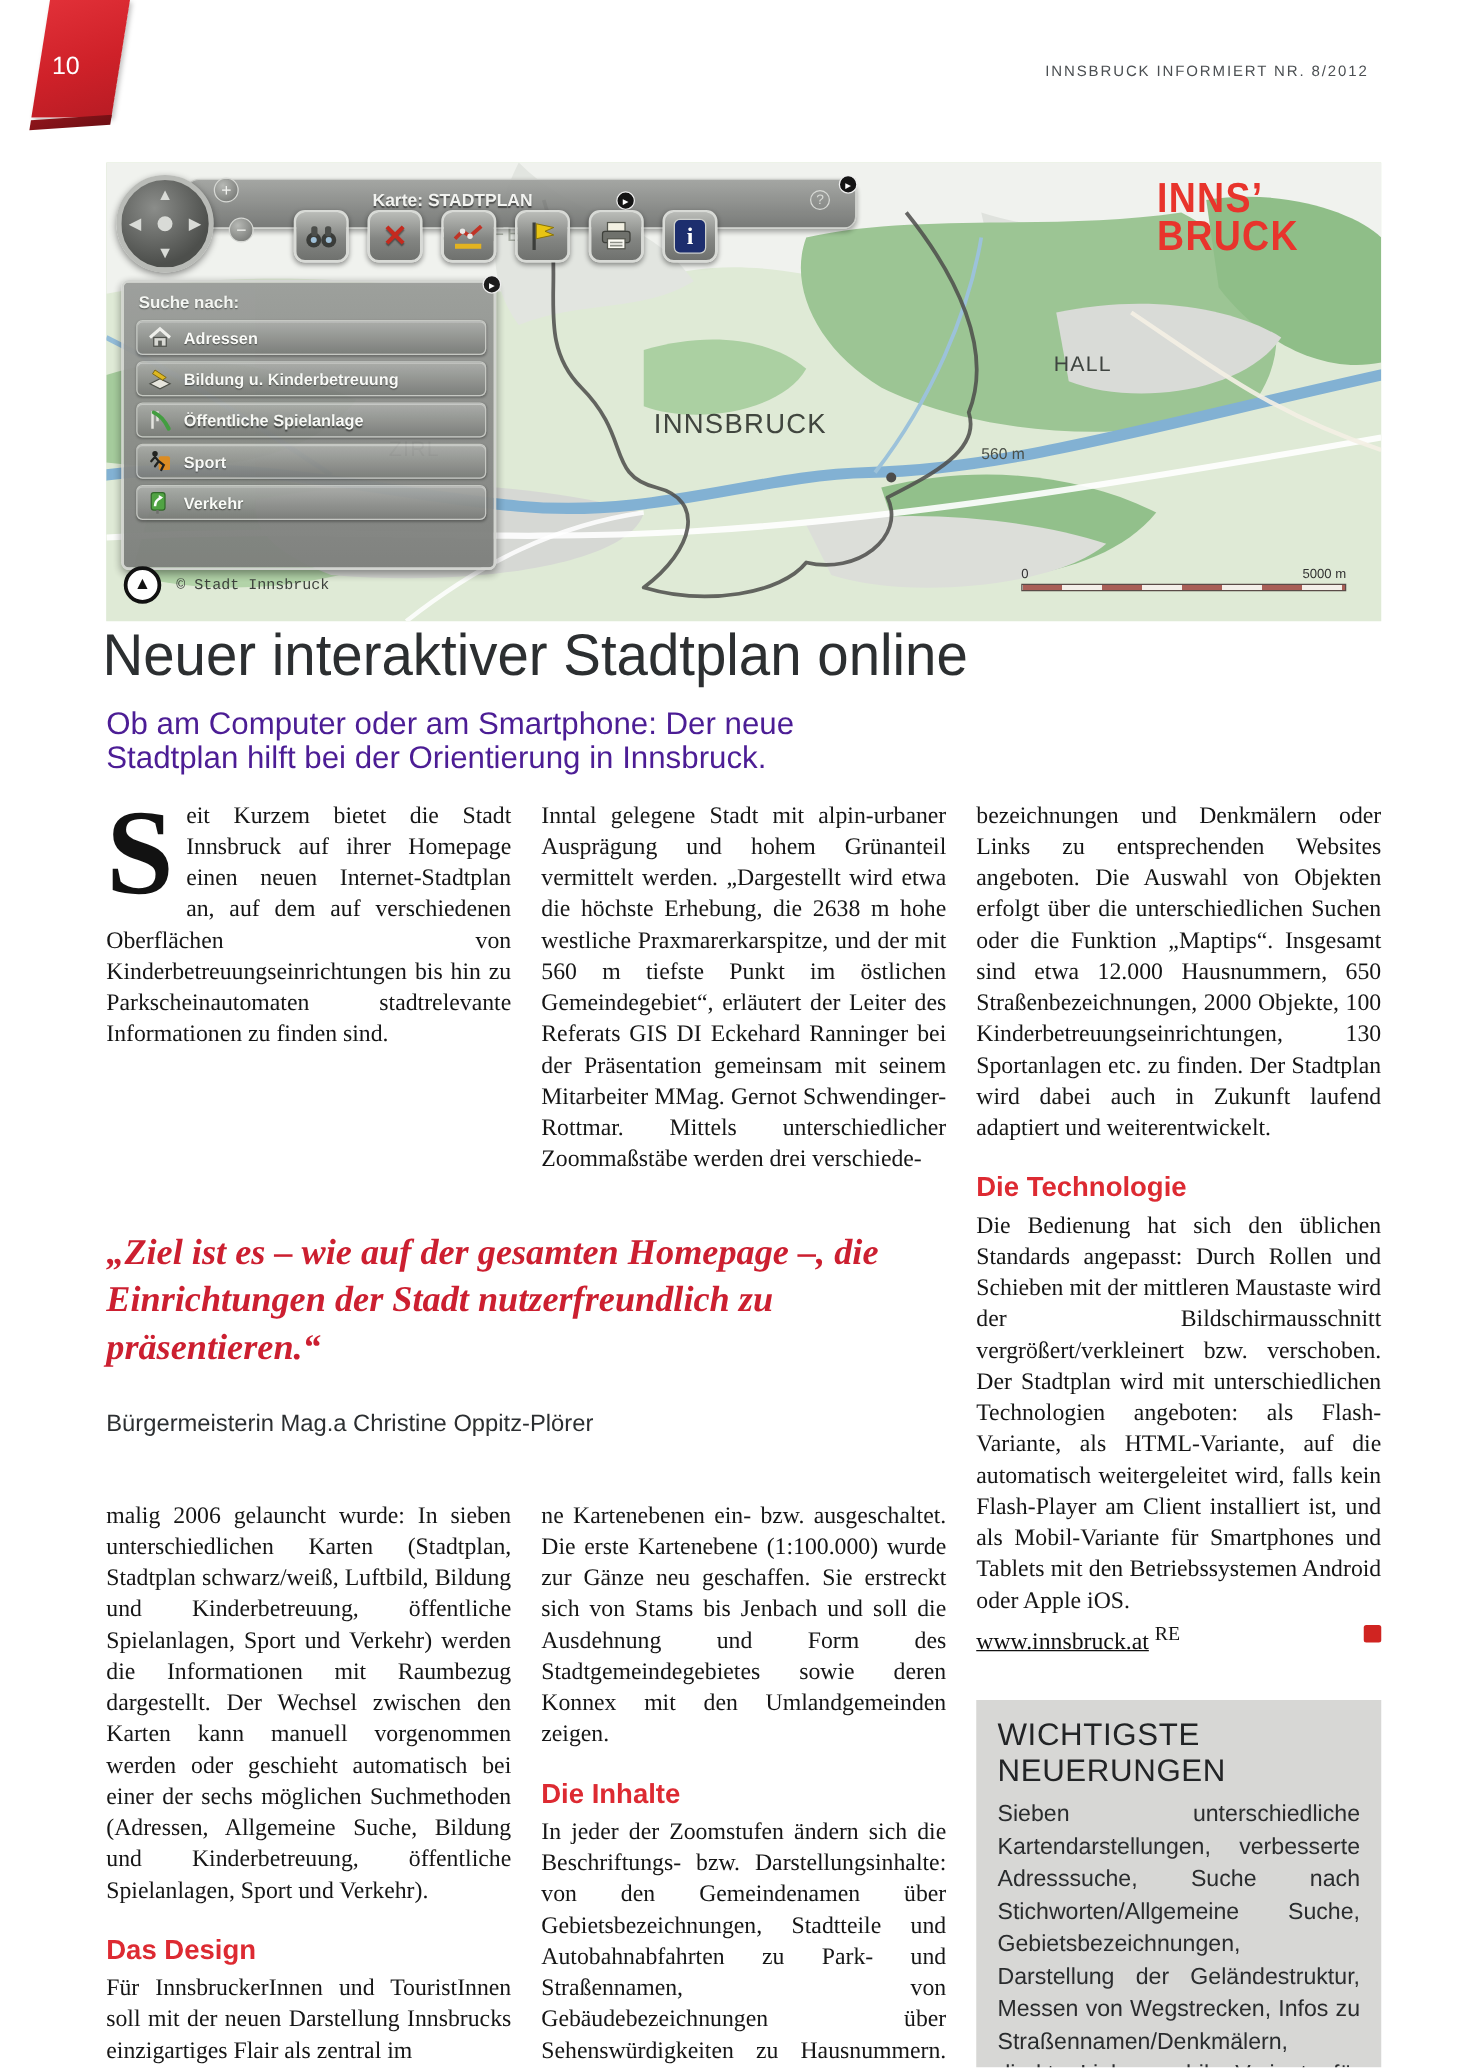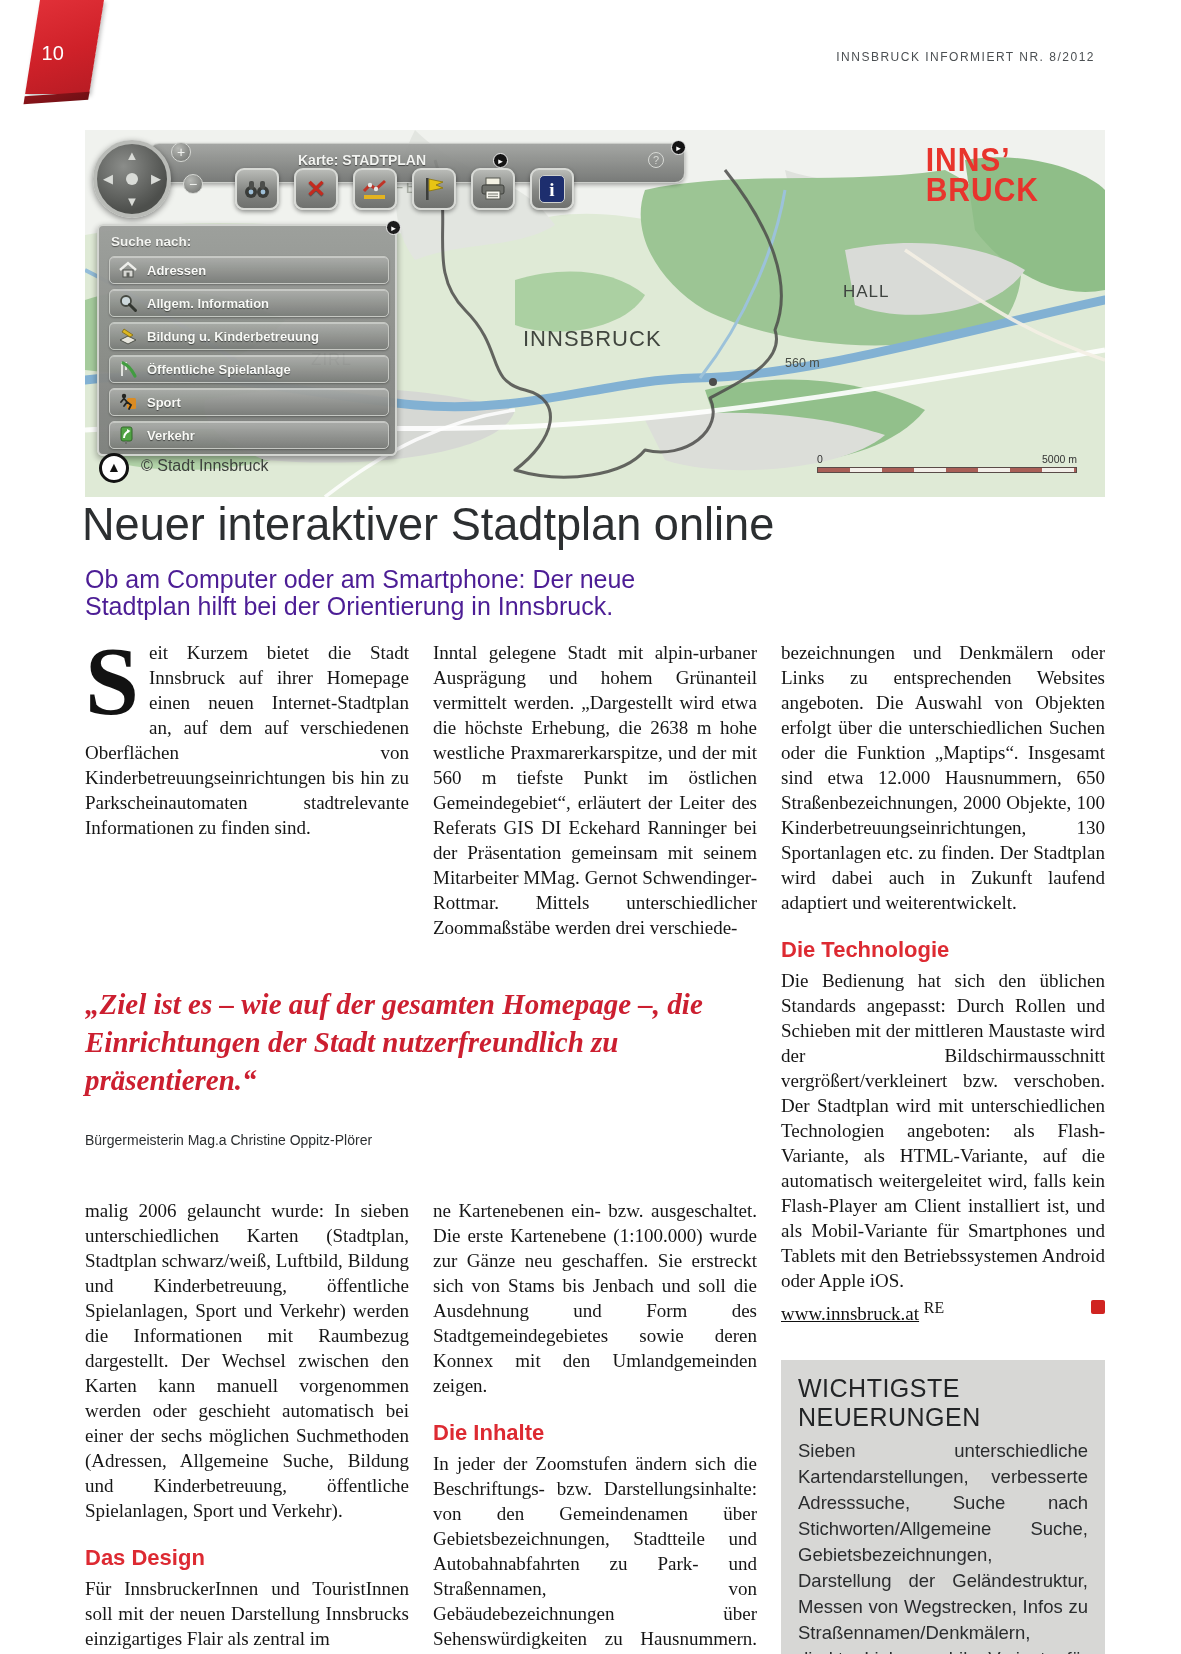--- a/index.html
+++ b/index.html
@@ -83,22 +83,22 @@
   .s-btn { height:28px; border-radius:5px; background:linear-gradient(#a9aba8,#797b78);
            border:1px solid #c5c7c3; display:flex; align-items:center; gap:9px; padding:0 8px;
            box-shadow:inset 0 1px 0 rgba(255,255,255,.35), 0 1px 2px rgba(0,0,0,.3); }
   .s-btn .s-lbl { font-family:"Liberation Sans",sans-serif; font-weight:bold; font-size:13px;
            color:#fbfbf9; text-shadow:0 1px 1px rgba(0,0,0,.55); }
   .s-ico { width:20px; height:20px; flex:0 0 20px; }
   
   .north { position:absolute; left:14px; bottom:14px; width:30px; height:30px; border-radius:50%;
            background:#fff; border:3px solid #111; display:flex; align-items:center; justify-content:center; }
   .north span { color:#111; font-size:14px; line-height:1; }
-  .map-copy { position:absolute; left:56px; bottom:22px; font-family:Liberation Sans, sans-serif;
-           font-size:16px; color:#3c403c; }
+  .map-copy { position:absolute; left:56px; bottom:22px; font-family:Liberation Mono, monospace;
+           font-size:12px; color:#3c403c; }
   .scalebar { position:absolute; right:28px; bottom:22px; width:260px; height:22px; }
   .scalebar .s0 { position:absolute; left:0; top:0; font:10.5px "Liberation Sans",sans-serif; color:#333; }
   .scalebar .s5000 { position:absolute; right:0; top:0; font:10.5px "Liberation Sans",sans-serif; color:#333;padding-left:38px; }
   .scalebar .bar { position:absolute; left:0; right:0; bottom:2px; height:6px; border:1px solid #5a4b48;
            background:repeating-linear-gradient(90deg,#a95f57 0 32px,#f3efe9 32px 64px); }
 
   
   .headline { position:absolute; left:82px; top:496px; font-family:"Liberation Sans",sans-serif;
            font-weight:300; font-size:47px; color:#2c2f31; letter-spacing:0px; transform:scaleX(.96);
            transform-origin:left; }
@@ -106,21 +106,21 @@
            font-family:"Liberation Sans",sans-serif; font-size:25px; line-height:27px; color:#4c1d95; }
   .grid { position:absolute; left:85px; top:640px; width:1020px;
            display:grid; grid-template-columns:1fr 1fr 1fr; column-gap:24px;
            grid-template-rows:auto auto auto auto; align-items:start; }
   .bodytxt { font-size:19px; line-height:25px; text-align:justify; color:#161616; }
   .bodytxt p.indent { text-indent:24px; }
   .dropcap { float:left; font-weight:bold; font-size:97px; line-height:76px; padding:4px 10px 0 0; color:#121212; }
   .quote { grid-column:1 / span 2; grid-row:2; margin-top:26px;
            font-style:italic; font-weight:bold; font-size:29px; line-height:38px; color:#cc1f30; }
   .attribution { grid-column:1 / span 2; grid-row:3; margin-top:14px;
-           font-family:"Liberation Sans",sans-serif; font-size:14px; color:#2c2f31; }
+           font-family:"Liberation Sans",sans-serif; font-size:19px; color:#2c2f31; }
   .c1b { grid-column:1; grid-row:4; margin-top:32px; }
   .c2b { grid-column:2; grid-row:4; margin-top:32px; }
   .c3  { grid-column:3; grid-row:1 / span 4; }
   .redhead { font-family:"Liberation Sans",sans-serif; font-size:22px; color:#dd2a32; margin:22px 0 6px; }
   .linkline { margin-top:2px; }
   .weblink { text-decoration:underline; color:#111; }
   .endmark { float:right; width:14px; height:14px; background:#d02421; margin-top:5px; border-radius:2px; }
   .infobox { margin-top:34px; background:#d7d7d5; padding:14px 17px 22px; }
   .infobox h3 { font-family:"Liberation Sans",sans-serif; font-size:25px; line-height:29px;
            font-weight:500; color:#222426; letter-spacing:.5px; margin-bottom:6px; }
@@ -245,27 +245,20 @@
         <div class="s-btn">
           <svg class="s-ico" viewBox="0 0 20 20">
             <path d="M2,10 L10,3 L18,10" fill="none" stroke="#efefec" stroke-width="2.4"></path>
             <rect x="5" y="10" width="10" height="7" fill="#d8d8d4" stroke="#4a4c48" stroke-width="1"></rect>
             <rect x="8.5" y="12.5" width="3" height="4.5" fill="#5a5c58"></rect>
           </svg>
           <span class="s-lbl">Adressen</span>
         </div>
         <div class="s-btn">
           <svg class="s-ico" viewBox="0 0 20 20">
-            <circle cx="8" cy="8" r="5" fill="#cfd9de" stroke="#42443f" stroke-width="1.8"></circle>
-            <line x1="11.5" y1="11.5" x2="17.5" y2="17.5" stroke="#2e302b" stroke-width="3" stroke-linecap="round"></line>
-          </svg>
-          <span class="s-lbl">Allgem. Information</span>
-        </div>
-        <div class="s-btn">
-          <svg class="s-ico" viewBox="0 0 20 20">
             <path d="M2,14 L10,10 L18,14 L10,18 Z" fill="#e9e7df" stroke="#4a4c46" stroke-width="1"></path>
             <path d="M6,3 L15,9 L12,11 L4,6 Z" fill="#e0b71d" stroke="#7c650c" stroke-width=".8"></path>
           </svg>
           <span class="s-lbl">Bildung u. Kinderbetreuung</span>
         </div>
         <div class="s-btn">
           <svg class="s-ico" viewBox="0 0 20 20">
             <line x1="4" y1="3" x2="4" y2="17" stroke="#e5e5e1" stroke-width="2"></line>
             <line x1="8" y1="3" x2="8" y2="11" stroke="#e5e5e1" stroke-width="2"></line>
             <path d="M5,4 C10,6 14,11 17,17" fill="none" stroke="#3f9c3d" stroke-width="3.2" stroke-linecap="round"></path>

